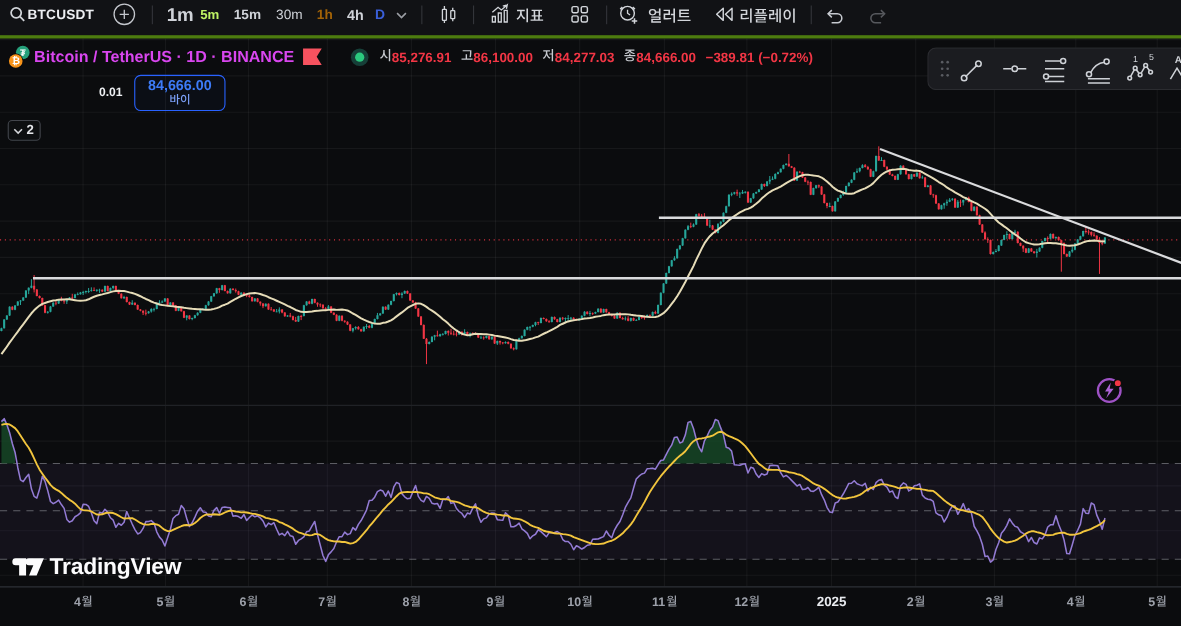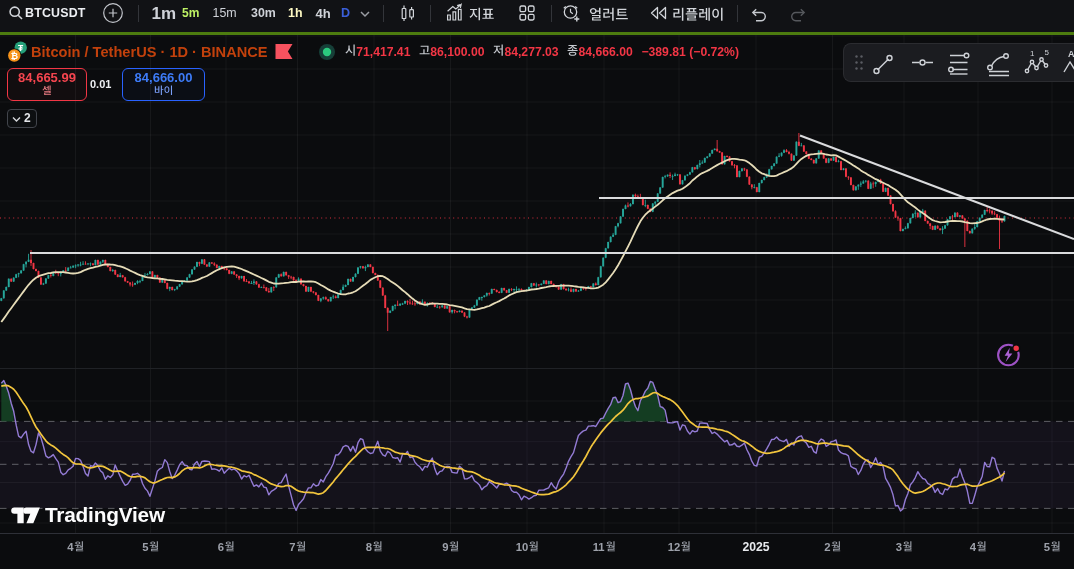--- a/index.html
+++ b/index.html
@@ -122,23 +122,23 @@
         <path d="M10.2 10.2L14 14" stroke="#d2d5da" stroke-width="1.6"></path>
       </svg>
       <div style="position:absolute;left:25px;top:0;height:27px;line-height:27px;font-size:12.4px;font-weight:700;color:#eceef2;letter-spacing:0.2px">BTCUSDT</div>
       <svg width="22" height="22" style="position:absolute;left:102px;top:2px" viewBox="0 0 22 22">
         <circle cx="11" cy="11" r="9.3" stroke="#c3c6cc" stroke-width="1.2" fill="none"></circle>
         <path d="M11 6.8v8.4M6.8 11h8.4" stroke="#c3c6cc" stroke-width="1.2"></path>
       </svg>
       <div style="position:absolute;left:138px;top:5px;width:1px;height:17px;background:#33353a"></div>
       <div style="position:absolute;left:151.5px;top:0;height:27px;line-height:27px;font-size:17px;font-weight:600;color:#cfd2d8">1m</div>
       <div style="position:absolute;left:182px;top:0;height:27px;line-height:27px;font-size:12px;font-weight:600;color:#bef264">5m</div>
-      <div style="position:absolute;left:212.5px;top:0;height:27px;line-height:27px;font-size:12.4px;font-weight:400;color:#cfd2d8">15m</div>
-      <div style="position:absolute;left:251px;top:0;height:27px;line-height:27px;font-size:12.4px;font-weight:700;color:#cfd2d8">30m</div>
-      <div style="position:absolute;left:288px;top:0;height:27px;line-height:27px;font-size:12.4px;font-weight:600;color:#fef9c3">1h</div>
+      <div style="position:absolute;left:212.5px;top:0;height:27px;line-height:27px;font-size:12.4px;font-weight:700;color:#cfd2d8">15m</div>
+      <div style="position:absolute;left:251px;top:0;height:27px;line-height:27px;font-size:12.4px;font-weight:400;color:#cfd2d8">30m</div>
+      <div style="position:absolute;left:288px;top:0;height:27px;line-height:27px;font-size:12.4px;font-weight:600;color:#a16207">1h</div>
       <div style="position:absolute;left:315.5px;top:0;height:27px;line-height:27px;font-size:13px;font-weight:600;color:#cfd2d8">4h</div>
       <div style="position:absolute;left:341px;top:0;height:27px;line-height:27px;font-size:12.6px;font-weight:700;color:#3a5fd9">D</div>
       <svg width="12" height="8" style="position:absolute;left:359px;top:10px" viewBox="0 0 12 8">
         <path d="M2 2l4 4 4-4" stroke="#9a9da3" stroke-width="1.5" fill="none"></path>
       </svg>
       <div style="position:absolute;left:383px;top:5px;width:1px;height:17px;background:#33353a"></div>
       <svg width="18" height="22" style="position:absolute;left:399px;top:2px" viewBox="0 0 18 22" fill="none">
         <path d="M5 3.5v3M5 16.5v2.5M12.6 5v2.6M12.6 15v2.4" stroke="#d2d5da" stroke-width="1.2"></path>
         <rect x="3.2" y="6.5" width="3.6" height="10" rx="0.6" stroke="#d2d5da" stroke-width="1.2"></rect>
         <rect x="10.8" y="7.6" width="3.6" height="7.4" rx="0.6" stroke="#d2d5da" stroke-width="1.2"></rect>
@@ -208,55 +208,47 @@
       </svg>
     </div>
 <div id="legend">
       <svg width="30" height="26" style="position:absolute;left:6px;top:1px" viewBox="0 0 30 26">
         <circle cx="14.7" cy="6.7" r="6.2" fill="#26a17b"></circle>
         <text x="14.7" y="9.6" font-size="8.5" font-weight="700" fill="#fff" text-anchor="middle" font-family="Liberation Sans, sans-serif">₮</text>
         <circle cx="8.3" cy="14.5" r="6.9" fill="#0b0c0e"></circle>
         <circle cx="8.3" cy="14.5" r="6.2" fill="#f7931a"></circle>
         <text x="8.5" y="17.5" font-size="9" font-weight="700" fill="#fff" text-anchor="middle" font-family="Liberation Sans, sans-serif">₿</text>
       </svg>
-      <div style="position:absolute;left:31px;top:0;height:24px;line-height:24px;font-size:14.6px;font-weight:600;color:#c2410c">Bitcoin / TetherUS · 1D · BINANCE</div>
+      <div style="position:absolute;left:31px;top:0;height:24px;line-height:24px;font-size:14.6px;font-weight:600;color:#d946ef">Bitcoin / TetherUS · 1D · BINANCE</div>
       <svg width="20" height="18" style="position:absolute;left:274px;top:3px" viewBox="0 0 20 18">
         <path d="M1.5 1h17l-4.6 7.5L18.5 16h-17z" fill="#f7525f"></path>
       </svg>
       <svg width="18" height="18" style="position:absolute;left:318px;top:3px" viewBox="0 0 18 18">
         <circle cx="9" cy="9" r="8" fill="#163f38"></circle>
         <circle cx="9" cy="9" r="4.2" fill="#2bc97e"></circle>
       </svg>
       <div style="position:absolute;left:345px;top:0;height:24px;line-height:24px;font-size:12.2px;font-weight:600;white-space:nowrap"><span style="color:#c6c9cf"><svg width="11.2" height="14.4" viewBox="0 0 11.2 14.4" style="display:inline-block;vertical-align:-2px;overflow:visible">
             <g transform="translate(0.00,10.74) scale(0.012200,-0.012200)">
               <use href="#kc2dc" fill="#c6c9cf"></use>
             </g>
-          </svg><span class="rv">71,417.41</span><span style="display:inline-block;width:8.7px"></span><svg width="11.2" height="14.4" viewBox="0 0 11.2 14.4" style="display:inline-block;vertical-align:-2px;overflow:visible">
+          </svg><span class="rv">85,276.91</span><span style="display:inline-block;width:8.7px"></span><svg width="11.2" height="14.4" viewBox="0 0 11.2 14.4" style="display:inline-block;vertical-align:-2px;overflow:visible">
             <g transform="translate(0.00,10.74) scale(0.012200,-0.012200)">
               <use href="#kace0" fill="#c6c9cf"></use>
             </g>
           </svg><span class="rv">86,100.00</span><span style="display:inline-block;width:8.7px"></span><svg width="11.2" height="14.4" viewBox="0 0 11.2 14.4" style="display:inline-block;vertical-align:-2px;overflow:visible">
             <g transform="translate(0.00,10.74) scale(0.012200,-0.012200)">
               <use href="#kc800" fill="#c6c9cf"></use>
             </g>
           </svg><span class="rv">84,277.03</span><span style="display:inline-block;width:8.7px"></span><svg width="11.2" height="14.4" viewBox="0 0 11.2 14.4" style="display:inline-block;vertical-align:-2px;overflow:visible">
             <g transform="translate(0.00,10.74) scale(0.012200,-0.012200)">
               <use href="#kc885" fill="#c6c9cf"></use>
             </g>
           </svg><span class="rv">84,666.00</span><span style="display:inline-block;width:8.7px"></span><span class="rv">−389.81 (−0.72%)</span></span></div>
     </div>
 
-<div style="position:absolute;left:7px;top:68px;width:78px;height:31px;border:1px solid #f23645;border-radius:6px;text-align:center;background:rgba(242,54,69,0.03)">
-  <div style="font-size:13px;font-weight:700;color:#f5454f;margin-top:2px;line-height:14px">84,665.99</div>
-  <div style="line-height:11px"><svg width="9.7" height="12.4" viewBox="0 0 9.7 12.4" style="display:inline-block;vertical-align:0px;overflow:visible">
-          <g transform="translate(0.00,9.24) scale(0.010500,-0.010500)">
-            <use href="#kc140" fill="#f07f86"></use>
-          </g>
-        </svg></div>
-</div>
 <div style="position:absolute;left:90px;top:68px;width:30px;height:33px;line-height:33px;text-align:left;font-size:11px;font-weight:700;color:#eef0f3">0.01</div>
 <div style="position:absolute;left:122px;top:68px;width:81px;height:31px;border:1px solid #2962ff;border-radius:6px;text-align:center;background:rgba(41,98,255,0.03)">
   <div style="font-size:13px;font-weight:700;color:#3d7bf7;margin-top:2px;line-height:14px">84,666.00</div>
   <div style="line-height:11px"><svg width="19.3" height="12.4" viewBox="0 0 19.3 12.4" style="display:inline-block;vertical-align:0px;overflow:visible">
           <g transform="translate(0.00,9.24) scale(0.010500,-0.010500)">
             <use href="#kbc14" fill="#7b9ff7"></use>
           </g>
           <g transform="translate(9.66,9.24) scale(0.010500,-0.010500)">
             <use href="#kc774" fill="#7b9ff7"></use>
           </g>

